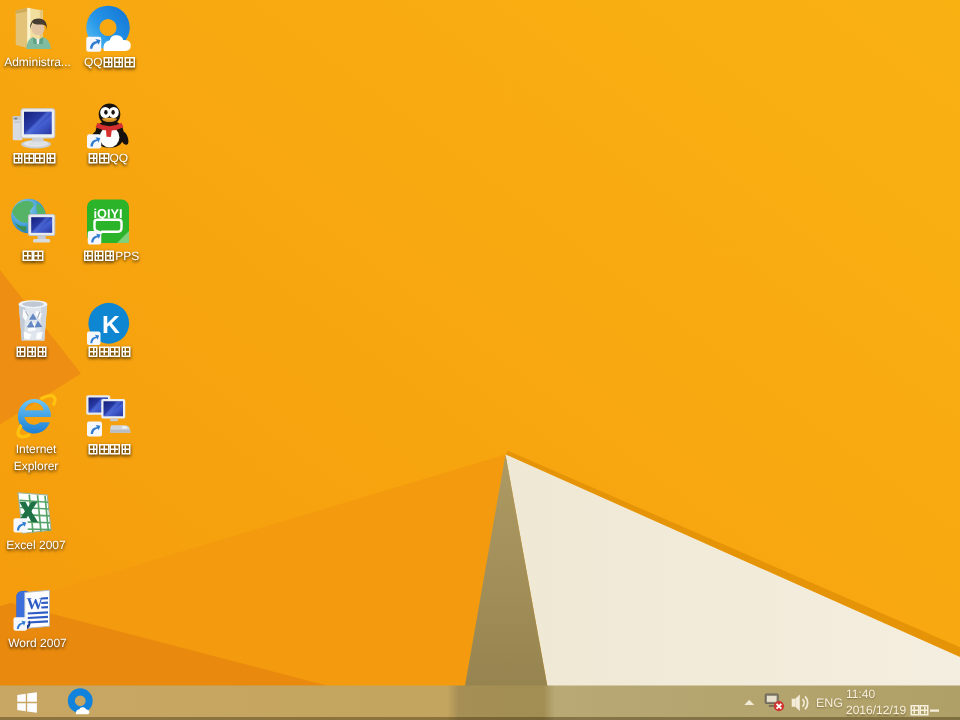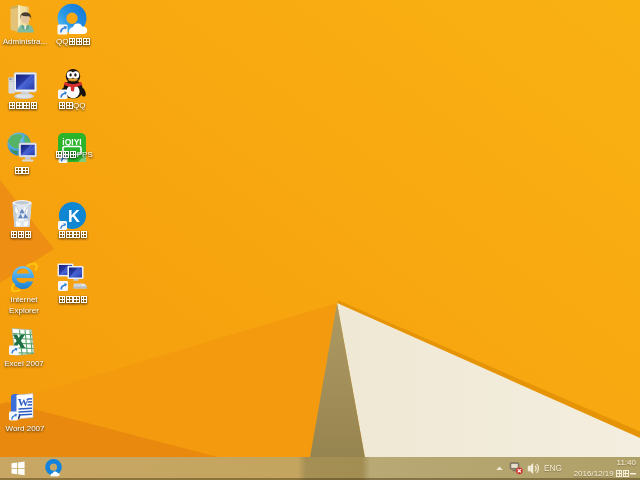--- a/index.html
+++ b/index.html
@@ -220,21 +220,21 @@
   <path d="M5 23 Q4.5 27.5 8.5 28.5 Q13 29.5 14.2 25.5 Q14.7 23.5 13.2 22.5 Q14 26.5 9.5 26 Q5.5 25.5 5 23Z" fill="#1D3F8F"></path>
   <rect x="3" y="20.5" width="9" height="9" rx="1.4" fill="#F5F7FA"></rect>
   <path d="M5.2 28.4 Q5.4 24.4 9.1 24 L8.2 22.8 L11.1 23.3 L10 26.1 L9.5 25 Q6.7 25.5 6.5 28.4Z" fill="#2E7BD0"></path>
 </svg>
 
 <div class="lb" style="left:-7px;top:36px">Administra...</div>
 <div class="lb" style="left:41px;top:36px">QQ<span class="c"></span><span class="c"></span><span class="c"></span></div>
 <div class="lb" style="left:-9px;top:100px"><span class="c"></span><span class="c"></span><span class="c"></span><span class="c"></span></div>
 <div class="lb" style="left:40px;top:100px"><span class="c"></span><span class="c"></span>QQ</div>
 <div class="lb" style="left:-10px;top:165px"><span class="c"></span><span class="c"></span></div>
-<div class="lb" style="left:42px;top:149px"><span class="c"></span><span class="c"></span><span class="c"></span>PPS</div>
+<div class="lb" style="left:42px;top:165px"><span class="c"></span><span class="c"></span><span class="c"></span>PPS</div>
 <div class="lb" style="left:-11px;top:229px"><span class="c"></span><span class="c"></span><span class="c"></span></div>
 <div class="lb" style="left:41px;top:229px"><span class="c"></span><span class="c"></span><span class="c"></span><span class="c"></span></div>
 <div class="lb" style="left:-8px;top:294px">Internet<br>Explorer</div>
 <div class="lb" style="left:41px;top:294px"><span class="c"></span><span class="c"></span><span class="c"></span><span class="c"></span></div>
 <div class="lb" style="left:-8px;top:358px">Excel 2007</div>
 <div class="lb" style="left:-7px;top:423px">Word 2007</div>
 
 <div id="bar"></div>
 <svg class="tray" style="left:10px" width="40" height="23" viewBox="0 0 40 23" id="t-win">
   <g fill="#FDFDFD">
@@ -257,14 +257,14 @@
     <circle cx="24.3" cy="13.8" r="3.4" fill="#CE3530"></circle>
     <path d="M22.7 12.2 L25.9 15.4 M25.9 12.2 L22.7 15.4" stroke="#fff" stroke-width="1.2"></path>
   </g>
   <g fill="#F3ECD8">
     <polygon points="32.8,8.8 35.2,8.8 35.2,14.2 32.8,14.2"></polygon>
     <polygon points="35.2,8.8 38.2,6 38.2,17 35.2,14.2"></polygon>
     <path d="M40 9 A 3.6 3.6 0 0 1 40 14 M41.7 7.2 A 6.2 6.2 0 0 1 41.7 15.8" stroke="#F3ECD8" stroke-width="1.2" fill="none"></path>
   </g>
 </svg>
 <div class="tray" style="left:544px;top:463px;font-size:8.3px">ENG</div>
-<div class="tray" style="left:564px;top:456.5px;width:72px;text-align:right;line-height:11.5px;font-size:8px">11:40<br><span style="white-space:nowrap">2016/12/19 <span class="cd"></span><span class="cd"></span><span class="cd1"></span></span></div>
+<div class="tray" style="left:564px;top:456.5px;width:72px;text-align:left;line-height:11.5px;font-size:8px">11:40<br><span style="white-space:nowrap">2016/12/19 <span class="cd"></span><span class="cd"></span><span class="cd1"></span></span></div>
 </div>
 
 </body></html>

